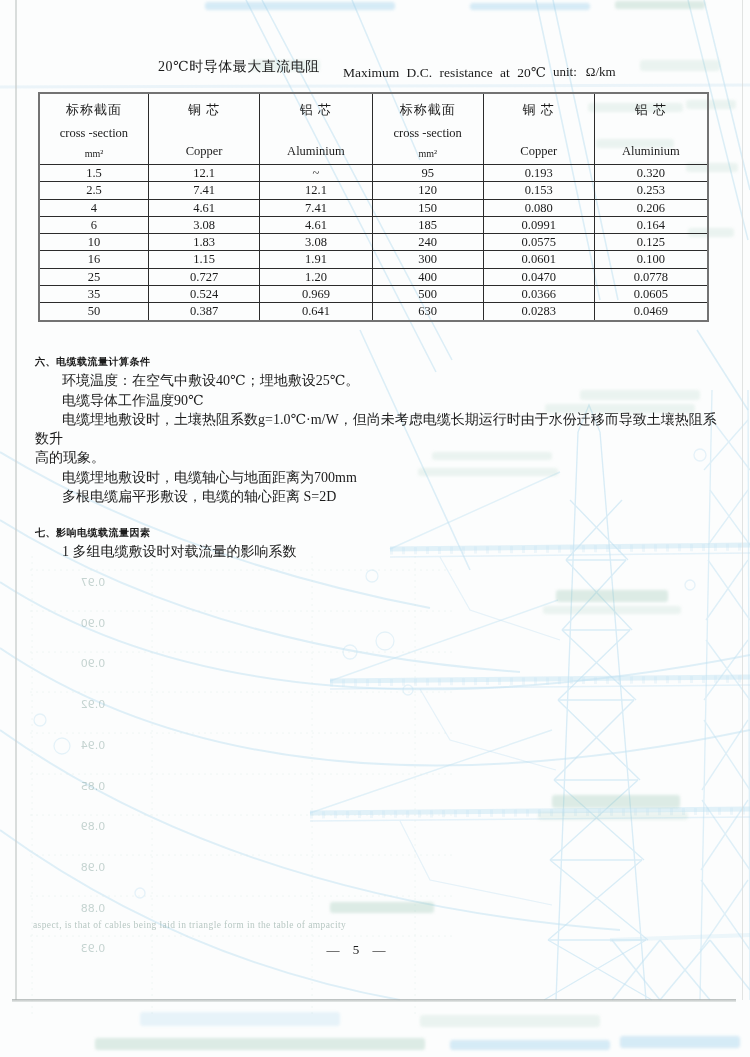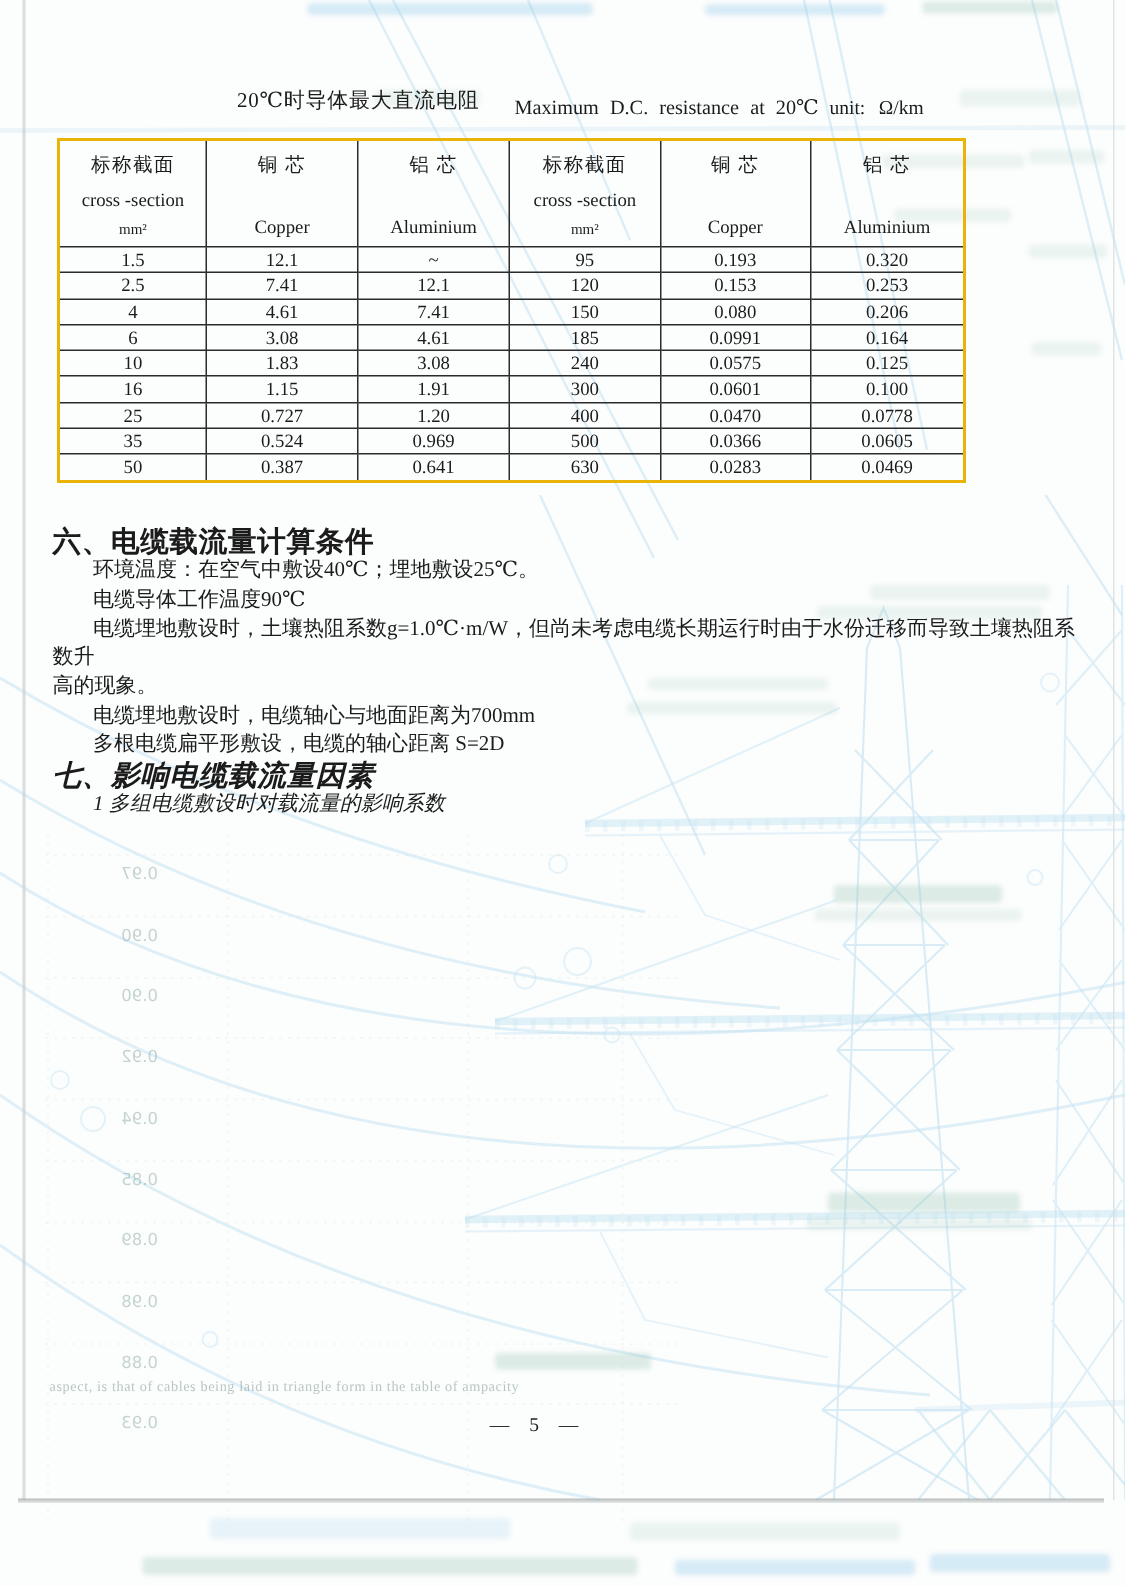--- a/index.html
+++ b/index.html
@@ -25,36 +25,36 @@
     transform:scaleX(-1);font-family:"DejaVu Sans",sans-serif;font-size:11px;
     color:rgba(130,162,155,.45);pointer-events:none;}
   .bleed-sentence{position:absolute;left:33px;top:920px;width:430px;
     font-size:9.5px;letter-spacing:.4px;color:rgba(125,155,145,.55);pointer-events:none;}
   
   .content{position:absolute;left:0;top:0;width:750px;height:1057px;z-index:2;}
   .title-zh{position:absolute;left:158px;top:58px;font-size:14px;letter-spacing:.5px;}
   .title-en{position:absolute;left:343px;top:64px;font-size:13.5px;word-spacing:4px;}
   .unit-group{position:absolute;left:553px;top:64px;font-size:13px;text-align:right;}
   .unit-group .u-val{margin-left:9px;}
-  table.res{position:absolute;left:38px;top:92px;width:606px;
-    border-collapse:collapse;table-layout:fixed;border:2px solid #eab308;
+  table.res{position:absolute;left:38px;top:92px;width:671px;
+    border-collapse:collapse;table-layout:fixed;border:2px solid #737373;
     background:transparent;}
   table.res th,table.res td{border:1px solid #2b2b2b;padding:0;}
   table.res th{height:68px;font-weight:normal;vertical-align:top;}
   .th-stack{display:flex;flex-direction:column;justify-content:space-between;
     height:58px;padding:7px 0 5px;}
   .th-zh{font-size:13px;letter-spacing:1px;}
   .th-en{font-size:12.5px;}
   .th-mid{font-size:10px;}
   table.res td{height:16px;line-height:16.3px;font-size:12.5px;text-align:center;}
   .sec{position:absolute;left:35px;width:684px;font-size:14px;line-height:19.3px;}
   .sec-6{top:352px;}
-  .sec-7{top:508px;font-style:italic;}
+  .sec-7{top:523px;}
   .sec-h{font-family:"Liberation Sans","DejaVu Sans",sans-serif;
-    font-weight:700;font-size:19px;letter-spacing:.5px;}
+    font-weight:700;font-size:10px;letter-spacing:.5px;}
   .sec p{margin:0;}
   .indent{text-indent:27px;}
   .page-num{position:absolute;left:0;top:942px;width:712px;text-align:center;
     font-size:13px;word-spacing:10px;}
 </style>
 </head>
 <body>
 
 <svg id="watermark" width="750" height="1057" viewBox="0 0 750 1057">
   <g stroke="#c2e2f2" fill="none">

